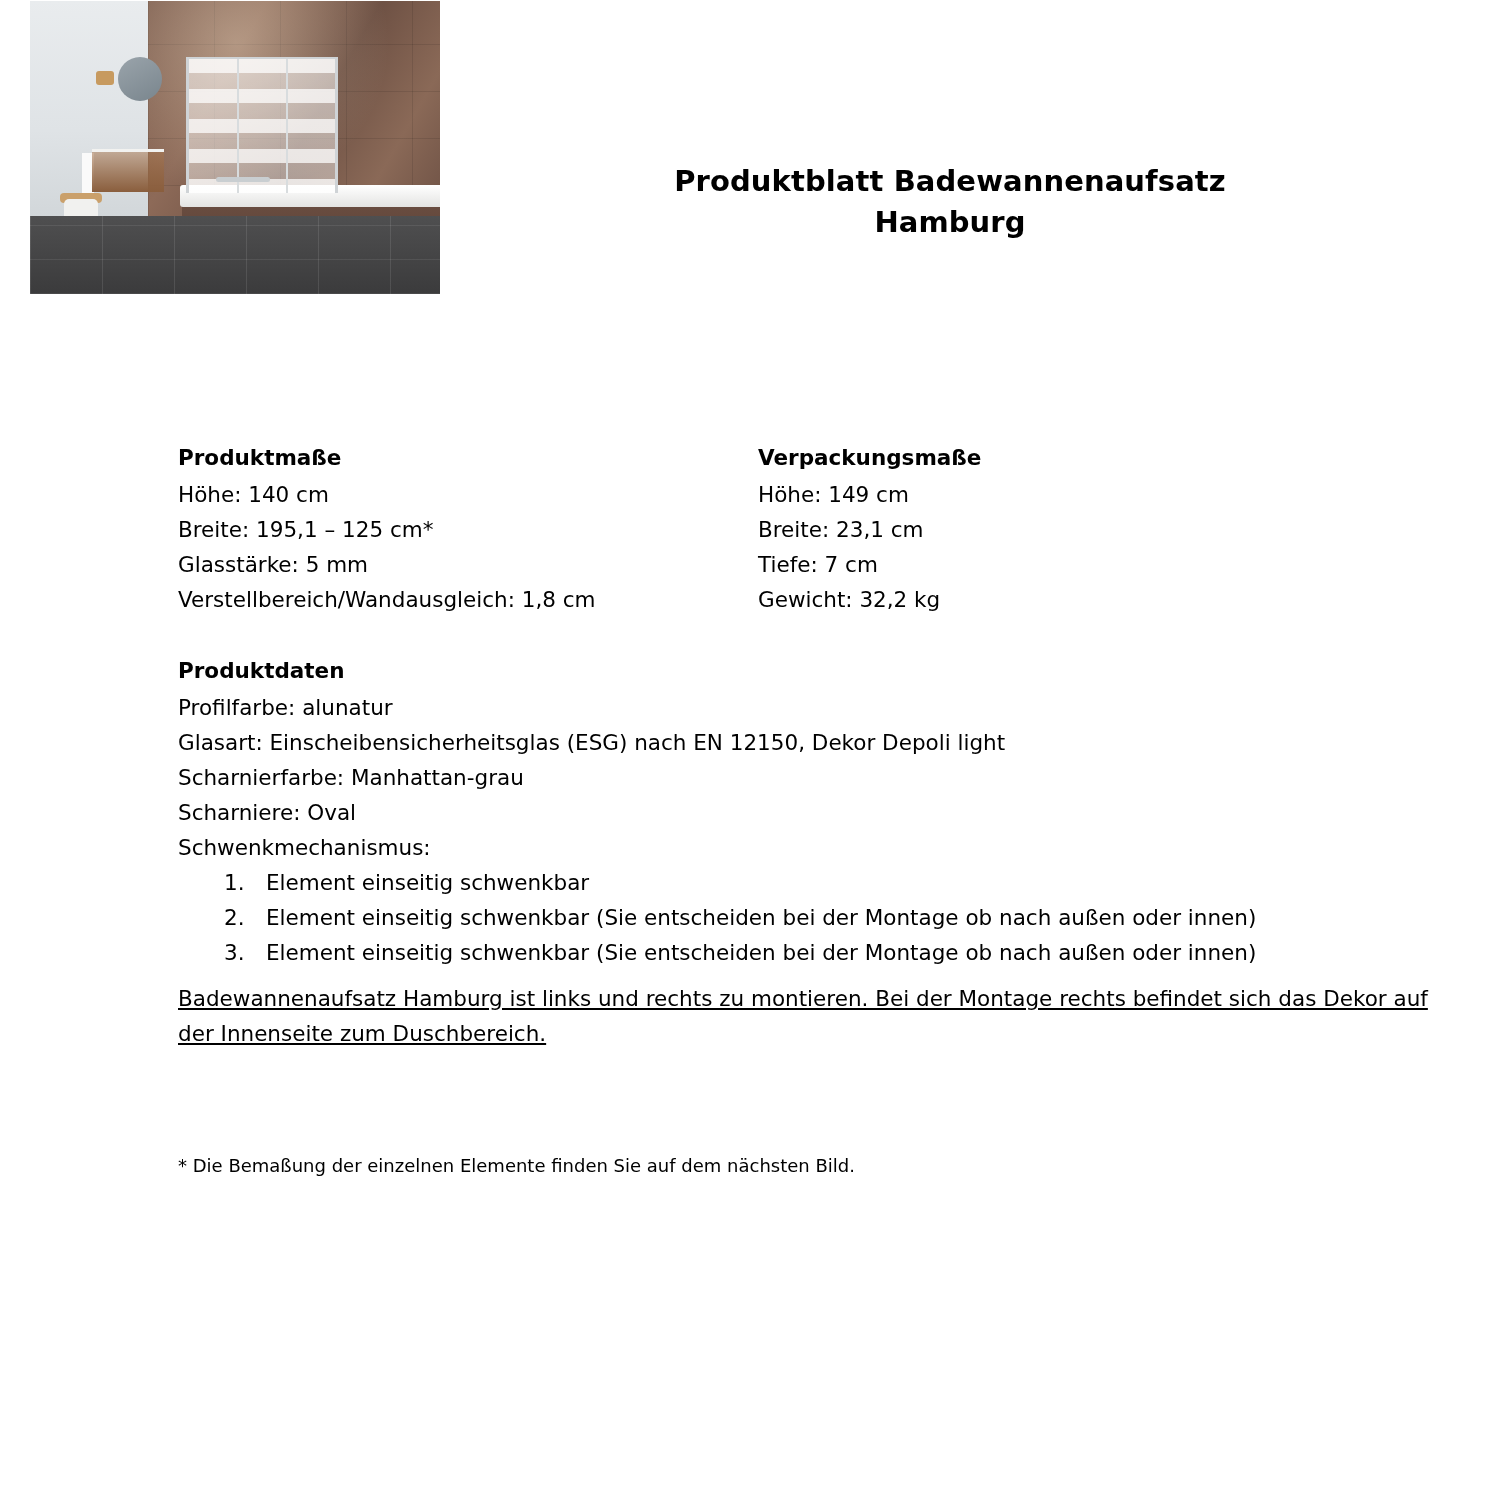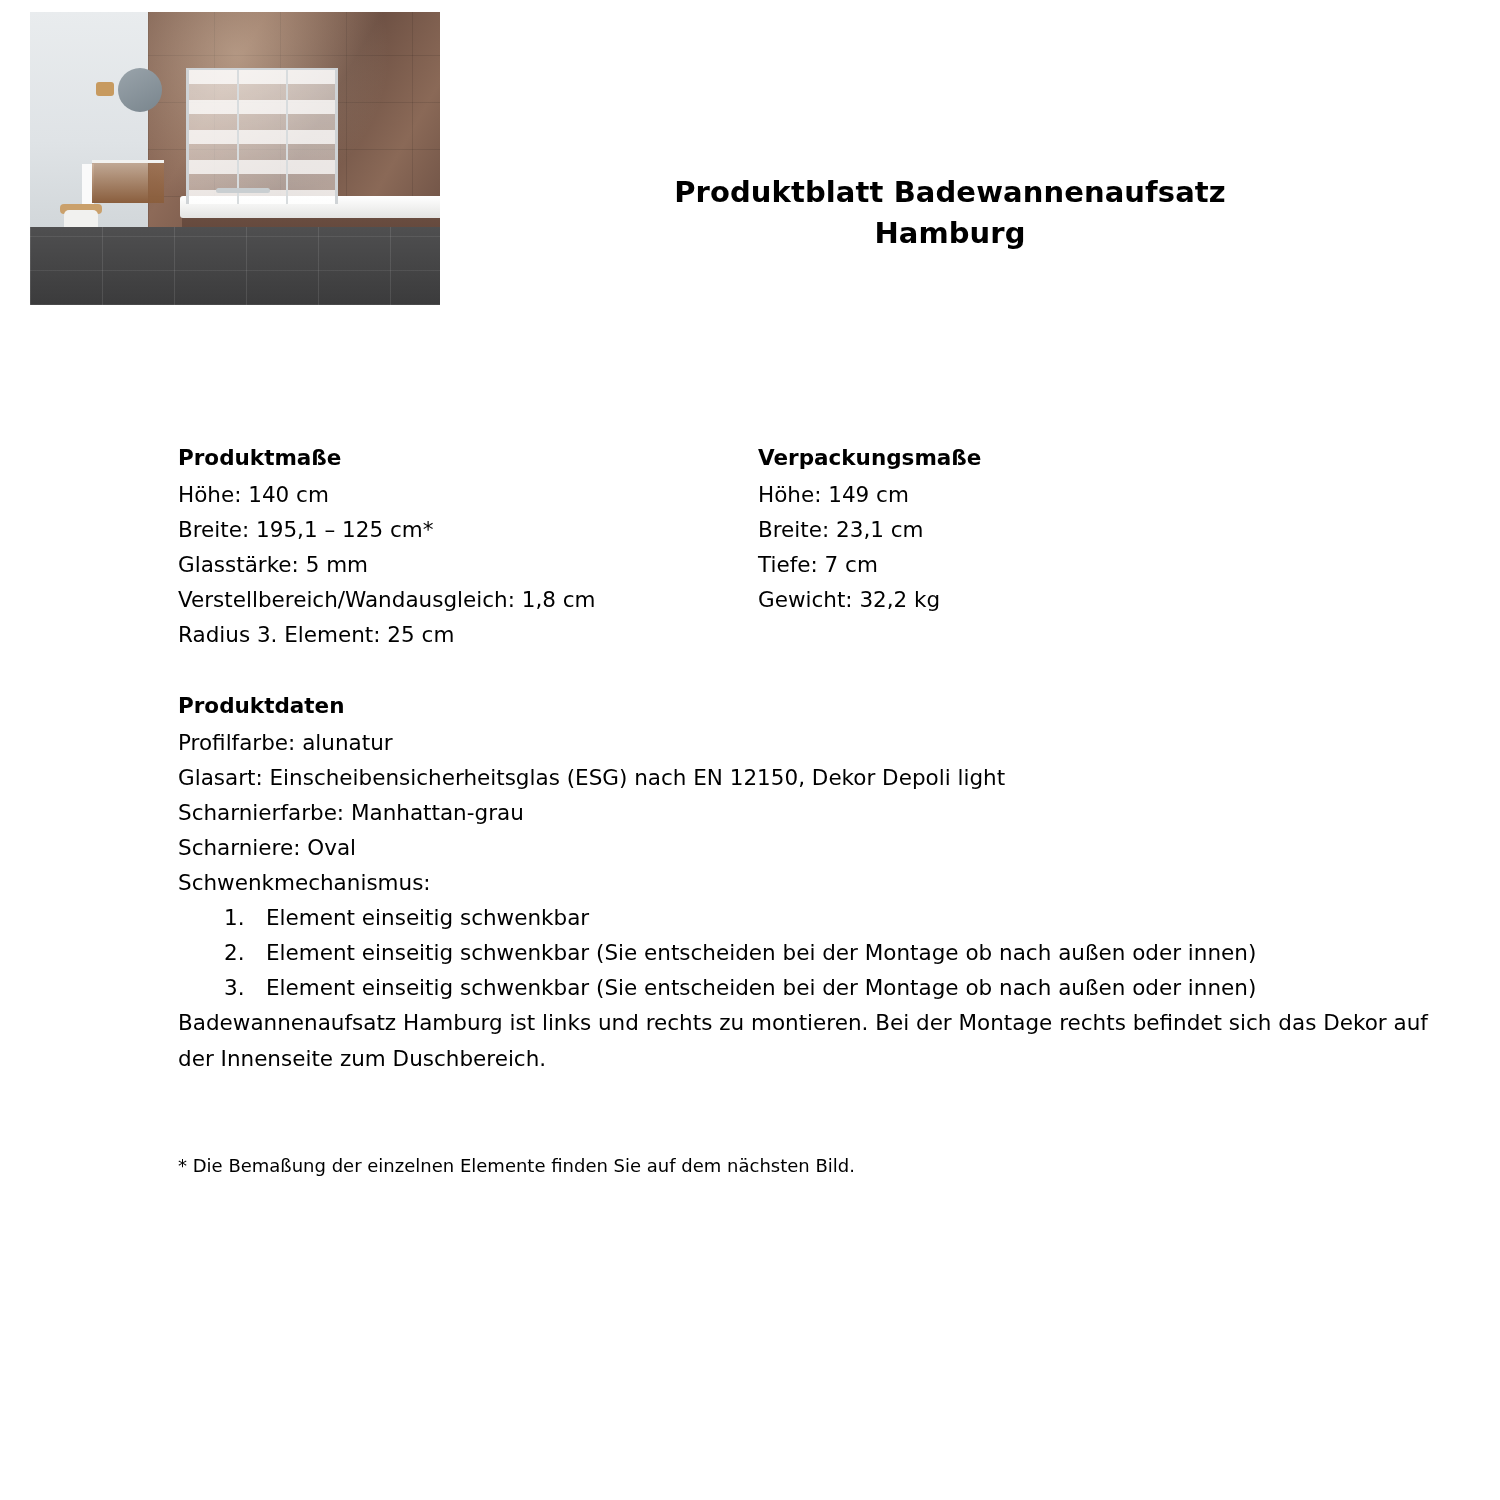--- a/index.html
+++ b/index.html
@@ -12,21 +12,21 @@
     height: 1500px;
     font-family: "DejaVu Sans", sans-serif;
     color: #000000;
     position: relative;
     overflow: hidden;
   }
 
   
   .header {
     position: absolute;
-    top: 12px;
+    top: 1px;
     left: 30px;
     width: 1440px;
     height: 300px;
   }
 
   .hero-photo {
     position: absolute;
     top: 0;
     left: 0;
     width: 410px;
@@ -168,21 +168,21 @@
   }
   .ol li {
     display: flex;
     padding-left: 46px;
   }
   .ol .num {
     width: 42px;
     flex: none;
   }
 
-  .para { margin-top: 0; }
+  .para { margin-top: 11px; text-decoration: underline; }
 
   .footnote {
     position: absolute;
     left: 178px;
     top: 1152px;
     width: 1260px;
     font-size: 18px;
     line-height: 1.6;
   }
 </style>
@@ -224,21 +224,20 @@
 <div class="content">
 
   <div class="cols">
 
     <div class="col-left">
       <div class="section-title">Produktmaße</div>
       <div class="spec-line">Höhe: 140 cm</div>
       <div class="spec-line">Breite: 195,1 – 125 cm*</div>
       <div class="spec-line">Glasstärke: 5 mm</div>
       <div class="spec-line">Verstellbereich/Wandausgleich: 1,8 cm</div>
-      <div class="spec-line">Radius 3. Element: 25 cm</div>
     </div>
 
     <div class="col-right">
       <div class="section-title">Verpackungsmaße</div>
       <div class="spec-line">Höhe: 149 cm</div>
       <div class="spec-line">Breite: 23,1 cm</div>
       <div class="spec-line">Tiefe: 7 cm</div>
       <div class="spec-line">Gewicht: 32,2 kg</div>
     </div>
   </div>

